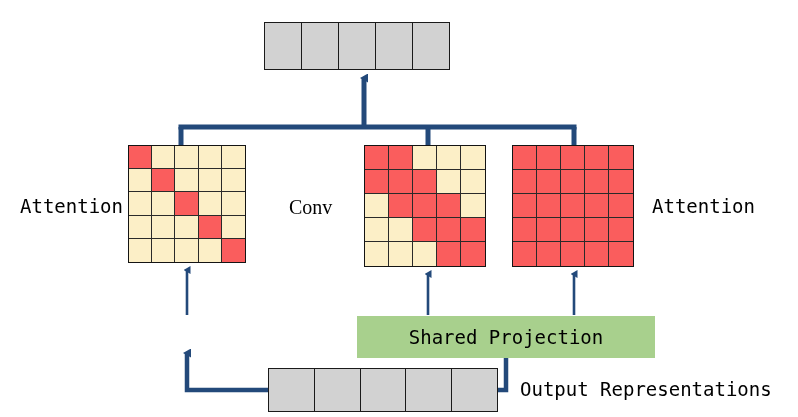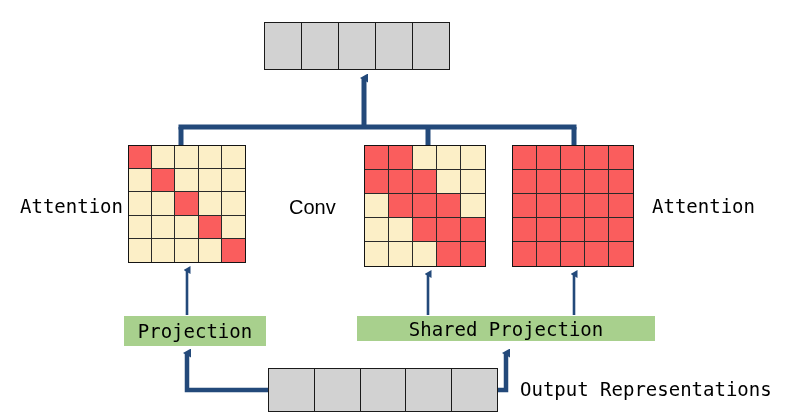--- a/index.html
+++ b/index.html
@@ -88,31 +88,31 @@
     display: flex;
     align-items: center;
     justify-content: center;
     color: #000000;
     font-size: 19px;
     letter-spacing: 0px;
     white-space: nowrap;
     box-sizing: border-box;
   }
   #proj-single { left: 124px; top: 316px; width: 142px; height: 30px; }
-  #proj-shared { left: 357px; top: 316px; width: 298px; height: 25px; }
+  #proj-shared { left: 357px; top: 316px; width: 298px; height: 42px; }
 
   
   .label {
     position: absolute;
     color: #000000;
     white-space: nowrap;
     font-size: 19px;
   }
   .label.serif {
-    font-family: Liberation Sans, sans-serif;
+    font-family: Liberation Serif, serif;
   }
   #label-output    { left: 466px; top: 33px; }
   #label-input     { left: 520px; top: 378px; }
   #label-pointwise { left: 20px;  top: 195px; }
   #label-conv      { left: 289px; top: 196px; font-size: 20px; }
   #label-attention { left: 652px; top: 195px; }
 </style>
 </head>
 <body>
 
@@ -236,21 +236,20 @@
       <div class="cell on"></div>
       <div class="cell on"></div>
       <div class="cell on"></div>
       <div class="cell on"></div>
       <div class="cell on"></div>
       <div class="cell on"></div>
       <div class="cell on"></div>
     </div>
   <div id="label-attention" class="label">Attention</div>
 
-  <div id="proj-single" class="proj-box">Projection</div>
   <div id="proj-shared" class="proj-box">Shared Projection</div>
 
   <div id="input-strip" class="token-strip">
       <div class="tok"></div>
       <div class="tok"></div>
       <div class="tok"></div>
       <div class="tok"></div>
       <div class="tok"></div>
     </div>
   <div id="label-input" class="label">Output Representations</div>

